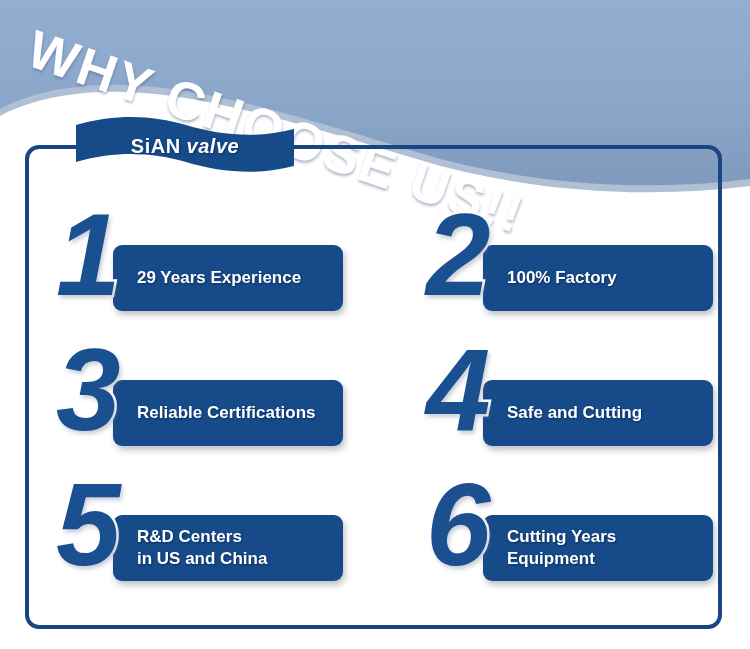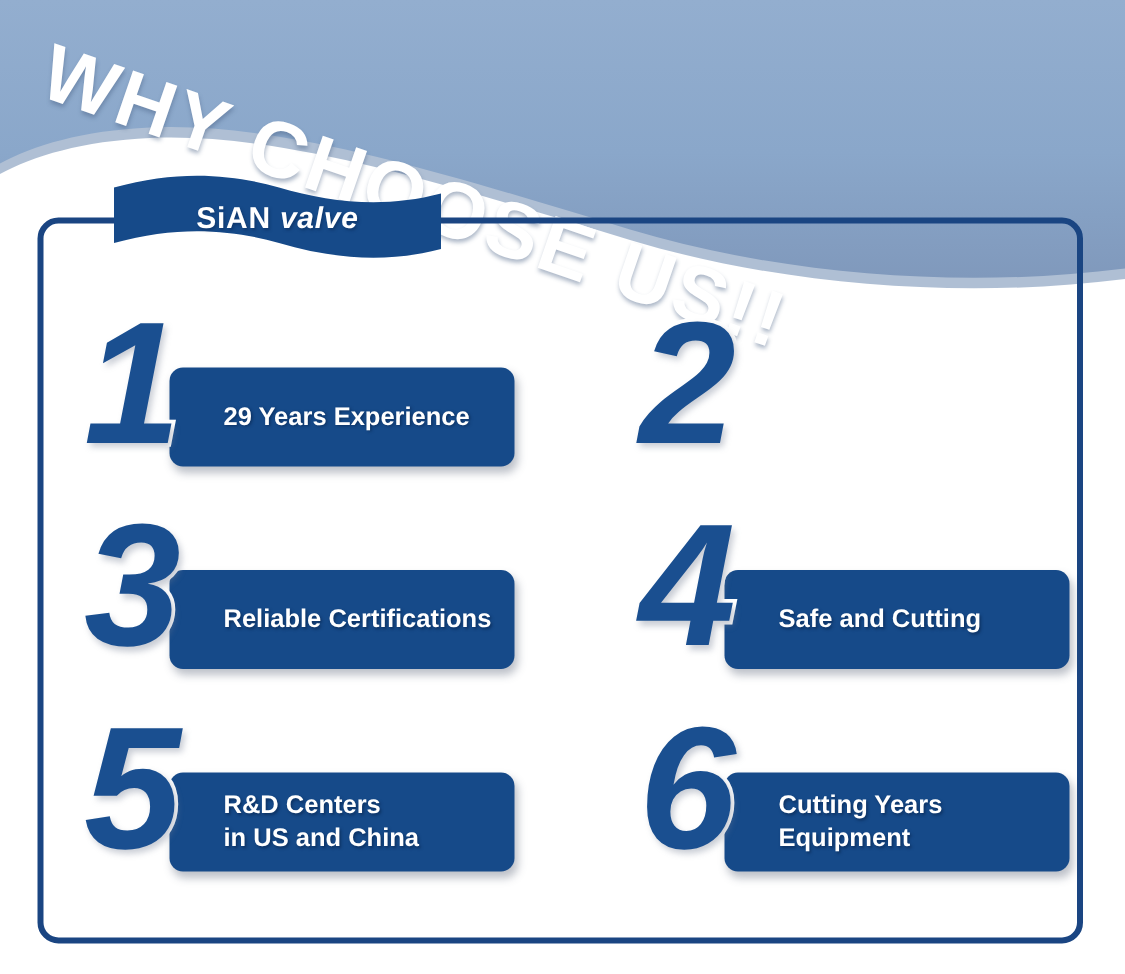--- a/index.html
+++ b/index.html
@@ -111,21 +111,21 @@
     left: 63px;
     top: 45px;
     width: 230px;
     height: 66px;
     background: #164a89;
     border-radius: 9px;
     box-shadow: 2px 4px 6px rgba(80,90,110,0.38);
     display: flex;
     align-items: center;
     box-sizing: border-box;
-    padding-left: 36px;
+    padding-left: 24px;
   }
   .item-text {
     color: #ffffff;
     font-size: 17px;
     font-weight: bold;
     line-height: 1.28;
     text-shadow: 1px 1px 2px rgba(8,35,75,0.65);
     white-space: pre-line;
   }
 
@@ -184,20 +184,23 @@
   <div id="items">
 
     <div class="item col-left row-1">
       <div class="item-bar">
         <span class="item-text">29 Years Experience</span>
       </div>
       <div class="item-number">1</div>
     </div>
 
     <div class="item col-right row-1">
+      <div class="item-bar">
+        <span class="item-text">100% Factory</span>
+      </div>
       <div class="item-number">2</div>
     </div>
 
     <div class="item col-left row-2">
       <div class="item-bar">
         <span class="item-text">Reliable Certifications</span>
       </div>
       <div class="item-number">3</div>
     </div>
 

